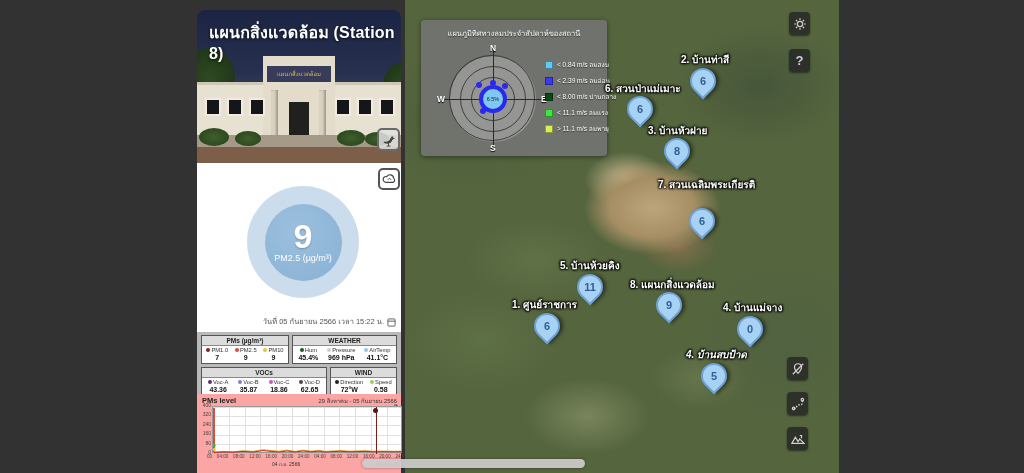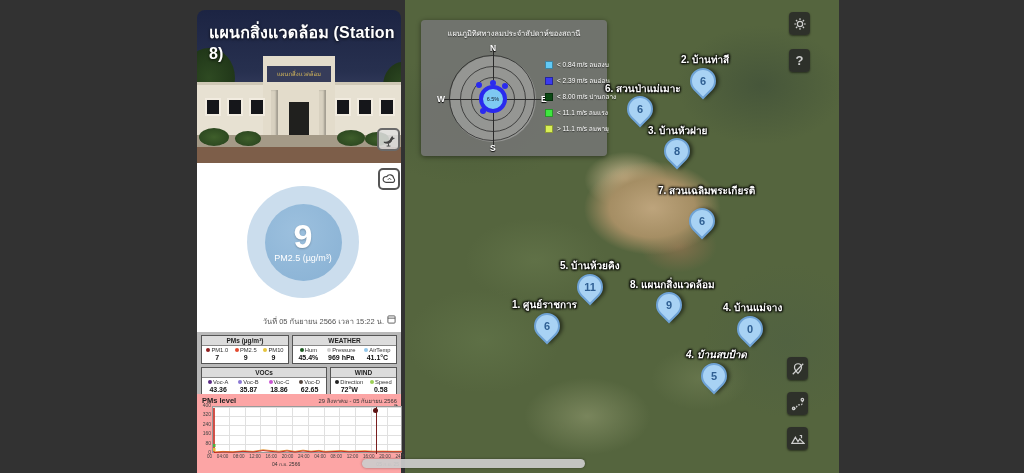--- a/index.html
+++ b/index.html
@@ -33,21 +33,21 @@
   .loc-row{position:absolute;left:6px;top:5px;display:flex;align-items:center;gap:3px;}
   .loc-text{font-size:9.5px;font-weight:bold;color:#1c1c1c;}
   .aqi-btn{position:absolute;left:181px;top:5px;width:22px;height:22px;border-radius:5px;border:2px solid #555;
            background:#fff;display:flex;align-items:center;justify-content:center;cursor:pointer;}
   .gauge-outer{position:absolute;left:50px;top:23px;width:112px;height:112px;border-radius:50%;
            background:#cbdded;display:flex;align-items:center;justify-content:center;}
   .gauge-inner{width:77px;height:77px;border-radius:50%;background:radial-gradient(circle at 40% 35%,#9cc0de,#88b1d4);
            display:flex;flex-direction:column;align-items:center;justify-content:center;}
   .gauge-val{font-size:34px;font-weight:bold;color:#fff;line-height:30px;text-shadow:0 1px 2px rgba(0,0,0,.25);}
   .gauge-lab{font-size:9px;color:#fff;margin-top:2px;}
-  .date-row{position:absolute;right:5px;top:152px;display:flex;align-items:flex-start;gap:3px;}
+  .date-row{position:absolute;right:5px;top:152px;display:flex;align-items:flex-end;gap:3px;}
   .date-text{font-size:7.5px;color:#555;}
 
   .stats{position:absolute;left:4px;top:332px;width:204px;height:62px;background:#b9b9b9;padding:3px 4px;
          display:flex;flex-wrap:wrap;gap:3px;align-content:flex-start;}
   .stat-box{background:#fff;border:1px solid #555;}
   .stat-box:nth-child(1){width:88px;}
   .stat-box:nth-child(2){width:105px;}
   .stat-box:nth-child(3){width:126px;}
   .stat-box:nth-child(4){width:67px;}
   .stat-head{font-size:6.5px;font-weight:bold;color:#222;text-align:center;background:#dcdcdc;
@@ -369,21 +369,21 @@
           <b>5</b>
         </div>
         <div class="pin-label" style="left: 155px; top: 258px;">5. บ้านห้วยคิง</div>
         <div class="pin" style="left: 172px; top: 274px;">
           <b>11</b>
         </div>
         <div class="pin-label" style="left: 200px; top: 81px;">6. สวนป่าแม่เมาะ</div>
         <div class="pin" style="left: 222px; top: 96px;">
           <b>6</b>
         </div>
-        <div class="pin-label" style="left: 253px; top: 183px;">7. สวนเฉลิมพระเกียรติ</div>
+        <div class="pin-label" style="left: 253px; top: 177px;">7. สวนเฉลิมพระเกียรติ</div>
         <div class="pin" style="left: 284px; top: 208px;">
           <b>6</b>
         </div>
         <div class="pin-label" style="left: 225px; top: 277px;">8. แผนกสิ่งแวดล้อม</div>
         <div class="pin" style="left: 251px; top: 292px;">
           <b>9</b>
         </div>
         <div class="pin-label" style="left: 318px; top: 300px;">4. บ้านแม่จาง</div>
         <div class="pin" style="left: 332px; top: 316px;">
           <b>0</b>

